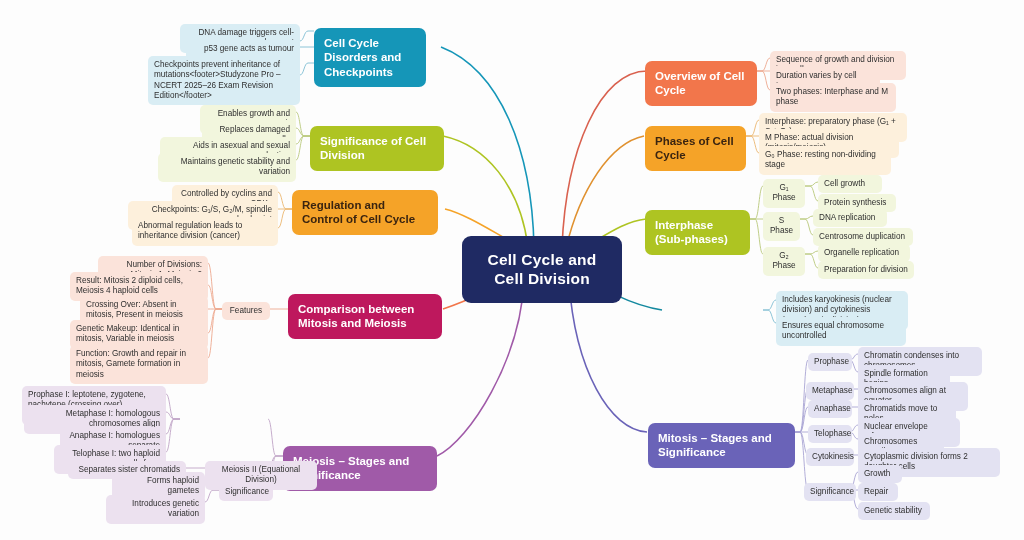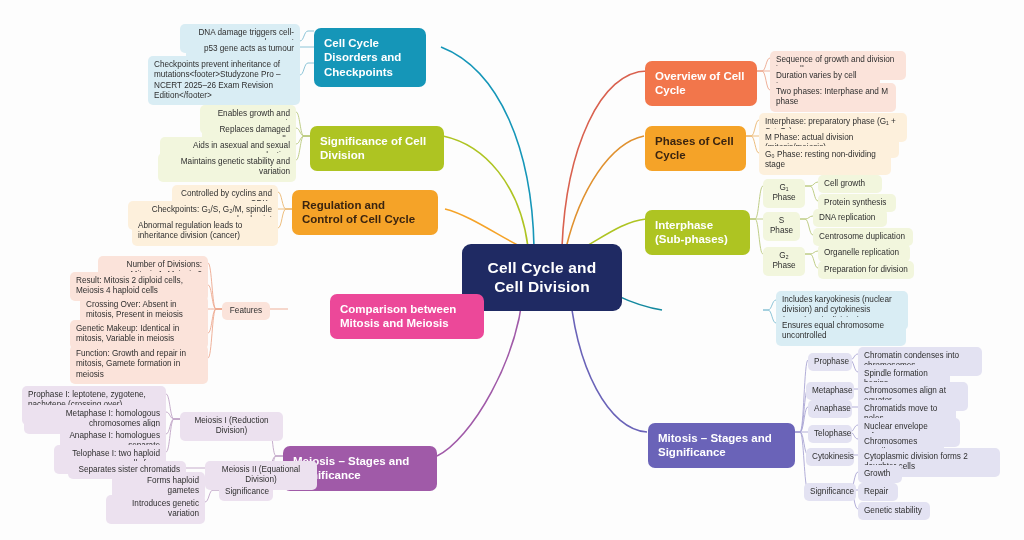--- a/index.html
+++ b/index.html
@@ -31,21 +31,20 @@
   
   .central {
     background: #1f2a63;
     color: #ffffff;
     font-size: 15.5px;
     font-weight: 600;
     text-align: center;
     border-radius: 9px;
     padding: 14px 10px;
     letter-spacing: .2px;
-    margin-top: 8px;
   }
   
   .n1 {
     color: #ffffff;
     font-size: 11.5px;
     font-weight: 700;
     border-radius: 7px;
     padding: 8px 10px;
   }
   .n1.dark-text { color: #3a2410; }
@@ -193,31 +192,30 @@
   <div class="node n3 ta-right" style="left:200px; top:105px; width:96px; background:#f2f6dd;">Enables growth and repair</div>
   <div class="node n3 ta-right" style="left:202px; top:121px; width:94px; background:#f2f6dd;">Replaces damaged cells</div>
   <div class="node n3 ta-right" style="left:160px; top:137px; width:136px; background:#f2f6dd;">Aids in asexual and sexual reproduction</div>
   <div class="node n1 dark-text" style="left:292px; top:190px; width:146px; background:#f5a328;">Regulation and Control of Cell Cycle</div>
 
   <div class="node n3 ta-right" style="left:158px; top:153px; width:138px; background:#f2f6dd;">Maintains genetic stability and variation</div>
   <div class="node n3 ta-right" style="left:172px; top:185px; width:106px; background:#fdf0dc;">Controlled by cyclins and CDKs</div>
   <div class="node n3 ta-right" style="left:128px; top:201px; width:150px; background:#fdf0dc;">Checkpoints: G₁/S, G₂/M, spindle checkpoint</div>
   <div class="node n3 ta-left" style="left:132px; top:217px; width:146px; background:#fdf0dc;">Abnormal regulation leads to inheritance division (cancer)</div>
 
-  <div class="node n1" style="left:288px; top:294px; width:154px; background:#ec4899;margin-left:42px;">Comparison between Mitosis and Meiosis</div>
+  <div class="node n1" style="left:288px; top:294px; width:154px; background:#be185d;">Comparison between Mitosis and Meiosis</div>
   <div class="node n2 ta-center" style="left:222px; top:302px; width:48px; background:#fbe3da; text-align:center;">Features</div>
   <div class="node n3 ta-right" style="left:98px; top:256px; width:110px; background:#fbe3da;">Number of Divisions: Mitosis 1, Meiosis 2</div>
   <div class="node n3 ta-left" style="left:70px; top:272px; width:138px; background:#fbe3da;">Result: Mitosis 2 diploid cells, Meiosis 4 haploid cells</div>
   <div class="node n3 ta-left" style="left:80px; top:296px; width:128px; background:#fbe3da;">Crossing Over: Absent in mitosis, Present in meiosis (Pachytene)</div>
   <div class="node n3 ta-left" style="left:70px; top:320px; width:138px; background:#fbe3da;">Genetic Makeup: Identical in mitosis, Variable in meiosis</div>
   <div class="node n3 ta-left" style="left:70px; top:345px; width:138px; background:#fbe3da;">Function: Growth and repair in mitosis, Gamete formation in meiosis</div>
 
   <div class="node n1" style="left:283px; top:446px; width:154px; background:#a05aa8;">Meiosis – Stages and Significance</div>
 
-  <div class="node n2" style="left:180px; top:412px; width:103px; background:#ece1ef; text-align:center;">Meiosis I (Reduction Division)</div>
   <div class="node n3 ta-left" style="left:22px; top:386px; width:144px; background:#ece1ef;">Prophase I: leptotene, zygotene, pachytene (crossing over), diplotene, diakinesis</div>
   <div class="node n3 ta-right" style="left:24px; top:405px; width:142px; background:#ece1ef;">Metaphase I: homologous chromosomes align</div>
   <div class="node n3 ta-right" style="left:60px; top:427px; width:106px; background:#ece1ef;">Anaphase I: homologues separate</div>
   <div class="node n3 ta-right" style="left:54px; top:445px; width:112px; background:#ece1ef;">Telophase I: two haploid cells form</div>
 
   <div class="node n2" style="left:205px; top:461px; width:112px; background:#ece1ef; text-align:center;">Meiosis II (Equational Division)</div>
   <div class="node n3 ta-right" style="left:68px; top:461px; width:118px; background:#ece1ef;">Separates sister chromatids</div>
 
   <div class="node n2" style="left:219px; top:483px; width:54px; background:#ece1ef; text-align:center;">Significance</div>
   <div class="node n3 ta-right" style="left:112px; top:472px; width:93px; background:#ece1ef;">Forms haploid gametes</div>

